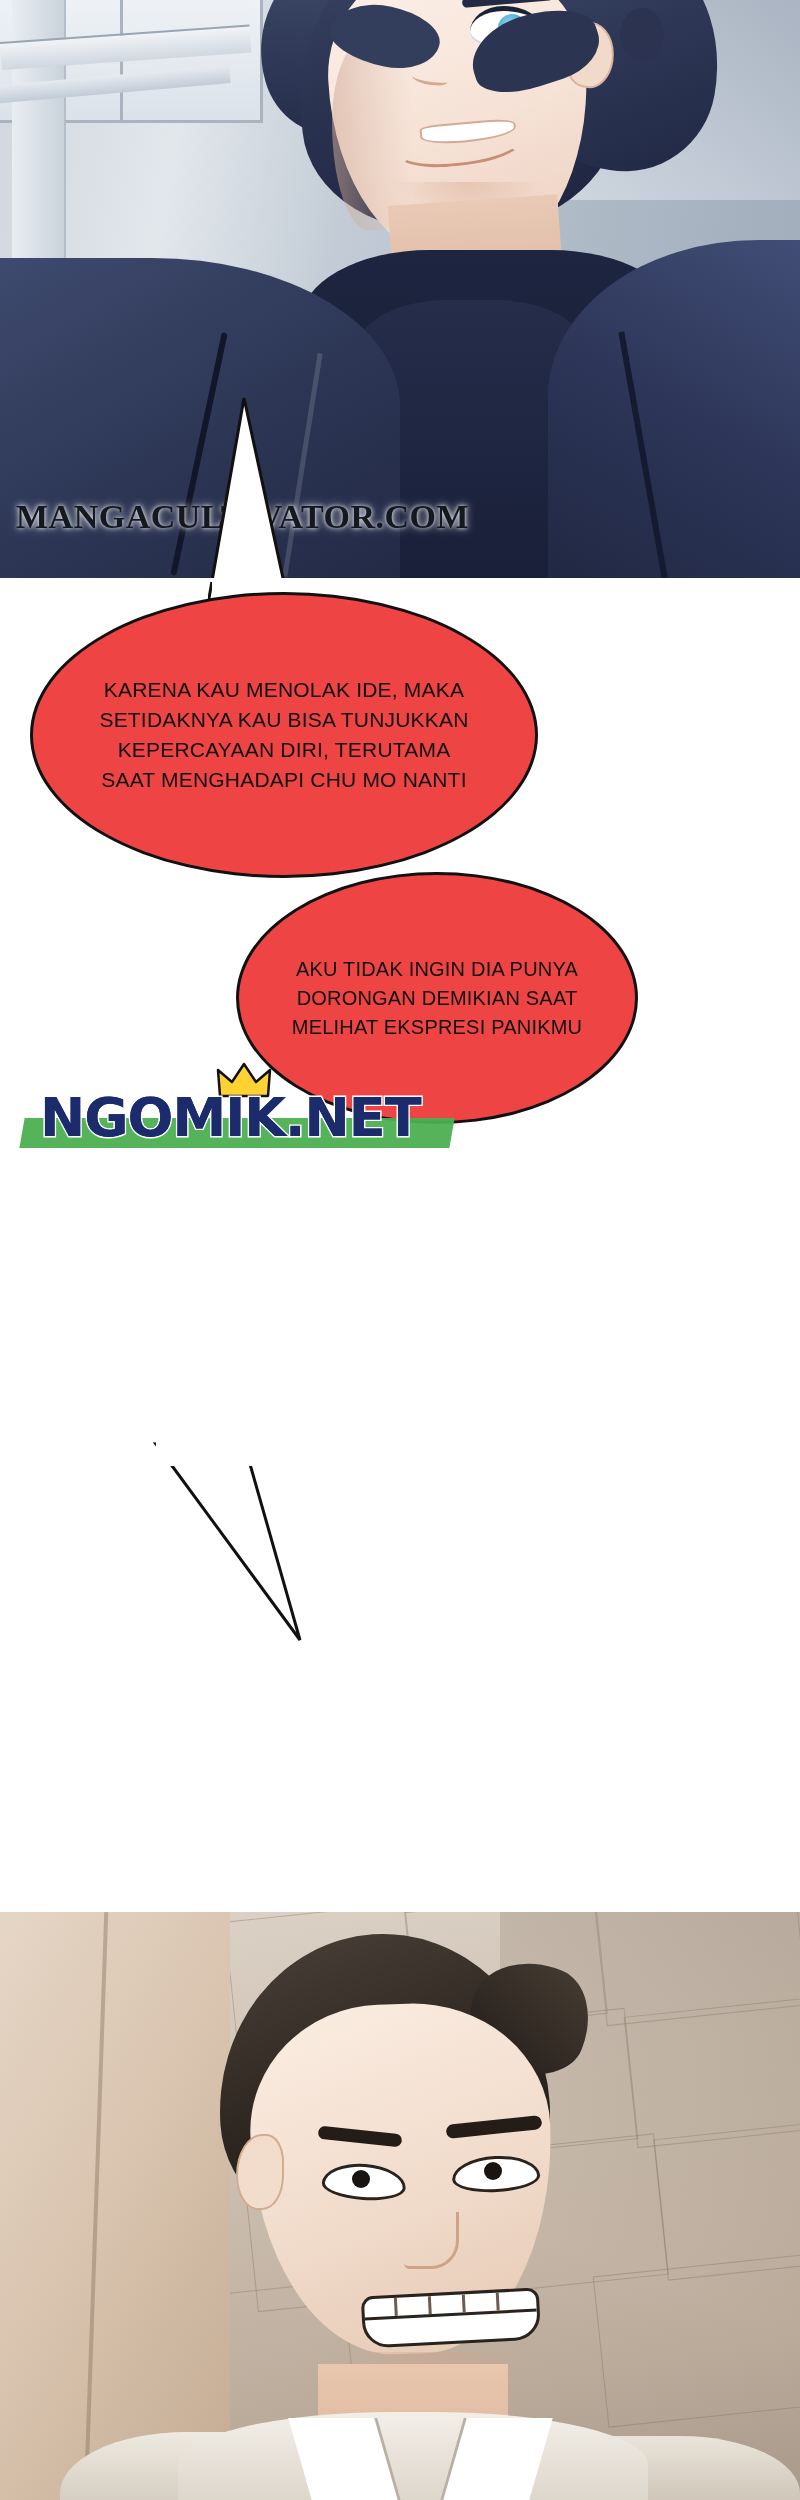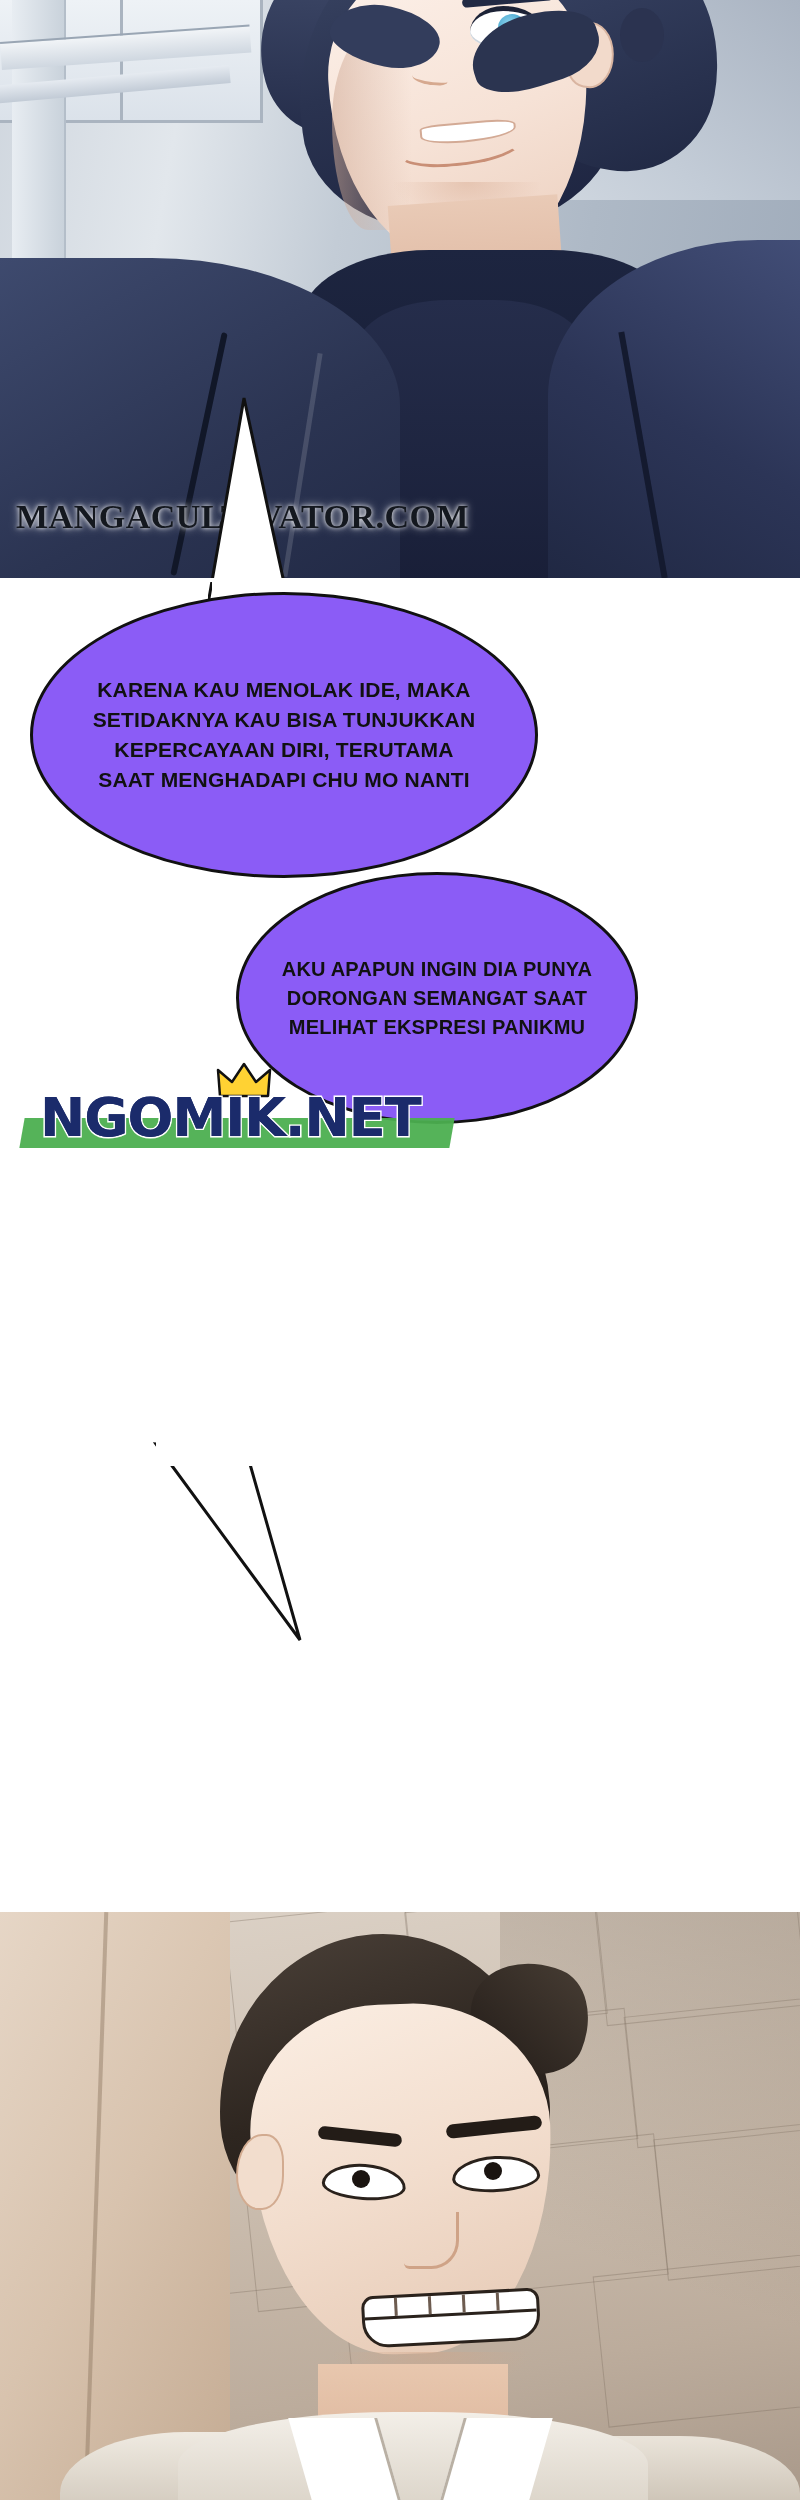--- a/index.html
+++ b/index.html
@@ -228,31 +228,30 @@
   
   .panel-white {
     position: absolute;
     left: 0; top: 588px;
     width: 800px; height: 1320px;
     background: #ffffff;
   }
 
   .bubble {
     position: absolute;
-    background: #8b5cf6;
+    background: #ef4444;
     border: 3px solid #111111;
     box-sizing: border-box;
     display: flex;
     align-items: center;
     justify-content: center;
     text-align: center;
     color: #111111;
     font-family: "Liberation Sans", sans-serif;
     letter-spacing: .2px;
-    font-weight: bold;
   }
   .bubble p { margin: 0; }
 
   .bubble-1 {
     left: 30px; top: 4px;
     width: 508px; height: 286px;
     border-radius: 50% / 50%;
     font-size: 21px;
     line-height: 30px;
     padding: 0 56px;
@@ -522,21 +521,21 @@
     <svg class="tail tail-1" width="140" height="220" viewBox="0 0 140 220">
       <polygon points="0,212 36,6 78,200" fill="#ffffff" stroke="#111111" stroke-width="3"></polygon>
       <rect x="4" y="186" width="80" height="34" fill="#ffffff"></rect>
     </svg>
 
     <div class="bubble bubble-1">
       <p>KARENA KAU MENOLAK IDE, MAKA SETIDAKNYA KAU BISA TUNJUKKAN KEPERCAYAAN DIRI, TERUTAMA SAAT MENGHADAPI CHU MO NANTI</p>
     </div>
 
     <div class="bubble bubble-2">
-      <p>AKU APAPUN INGIN DIA PUNYA DORONGAN SEMANGAT SAAT MELIHAT EKSPRESI PANIKMU</p>
+      <p>AKU TIDAK INGIN DIA PUNYA DORONGAN DEMIKIAN SAAT MELIHAT EKSPRESI PANIKMU</p>
     </div>
 
     <div class="wm-ngomik">
       <div class="green-bar"></div>
       <svg class="crown" viewBox="0 0 56 40">
         <polygon points="4,34 2,8 16,20 28,2 40,20 54,8 52,34" fill="#ffd233" stroke="#111111" stroke-width="2.5" stroke-linejoin="round"></polygon>
       </svg>
       <div class="ng-text">NGOMIK.NET</div>
       <div class="ng-text-front">NGOMIK.NET</div>
     </div>

